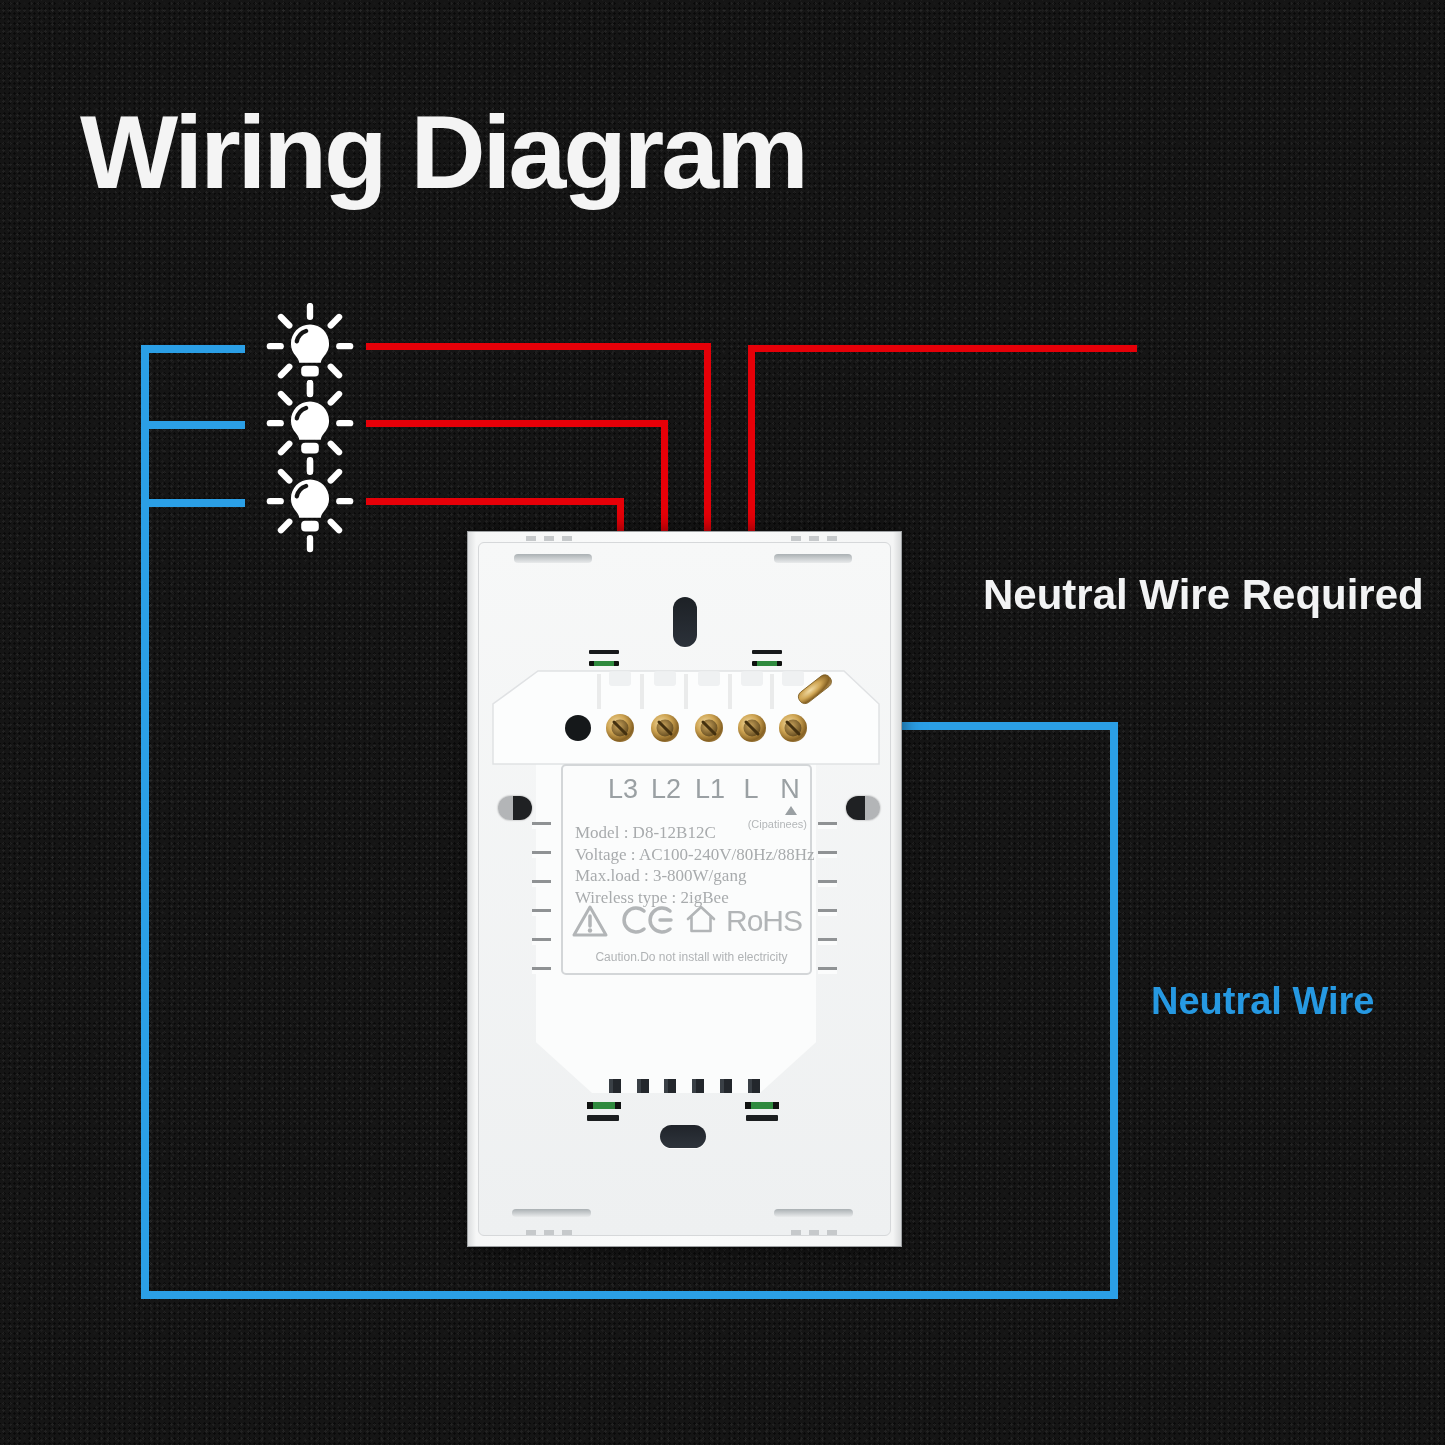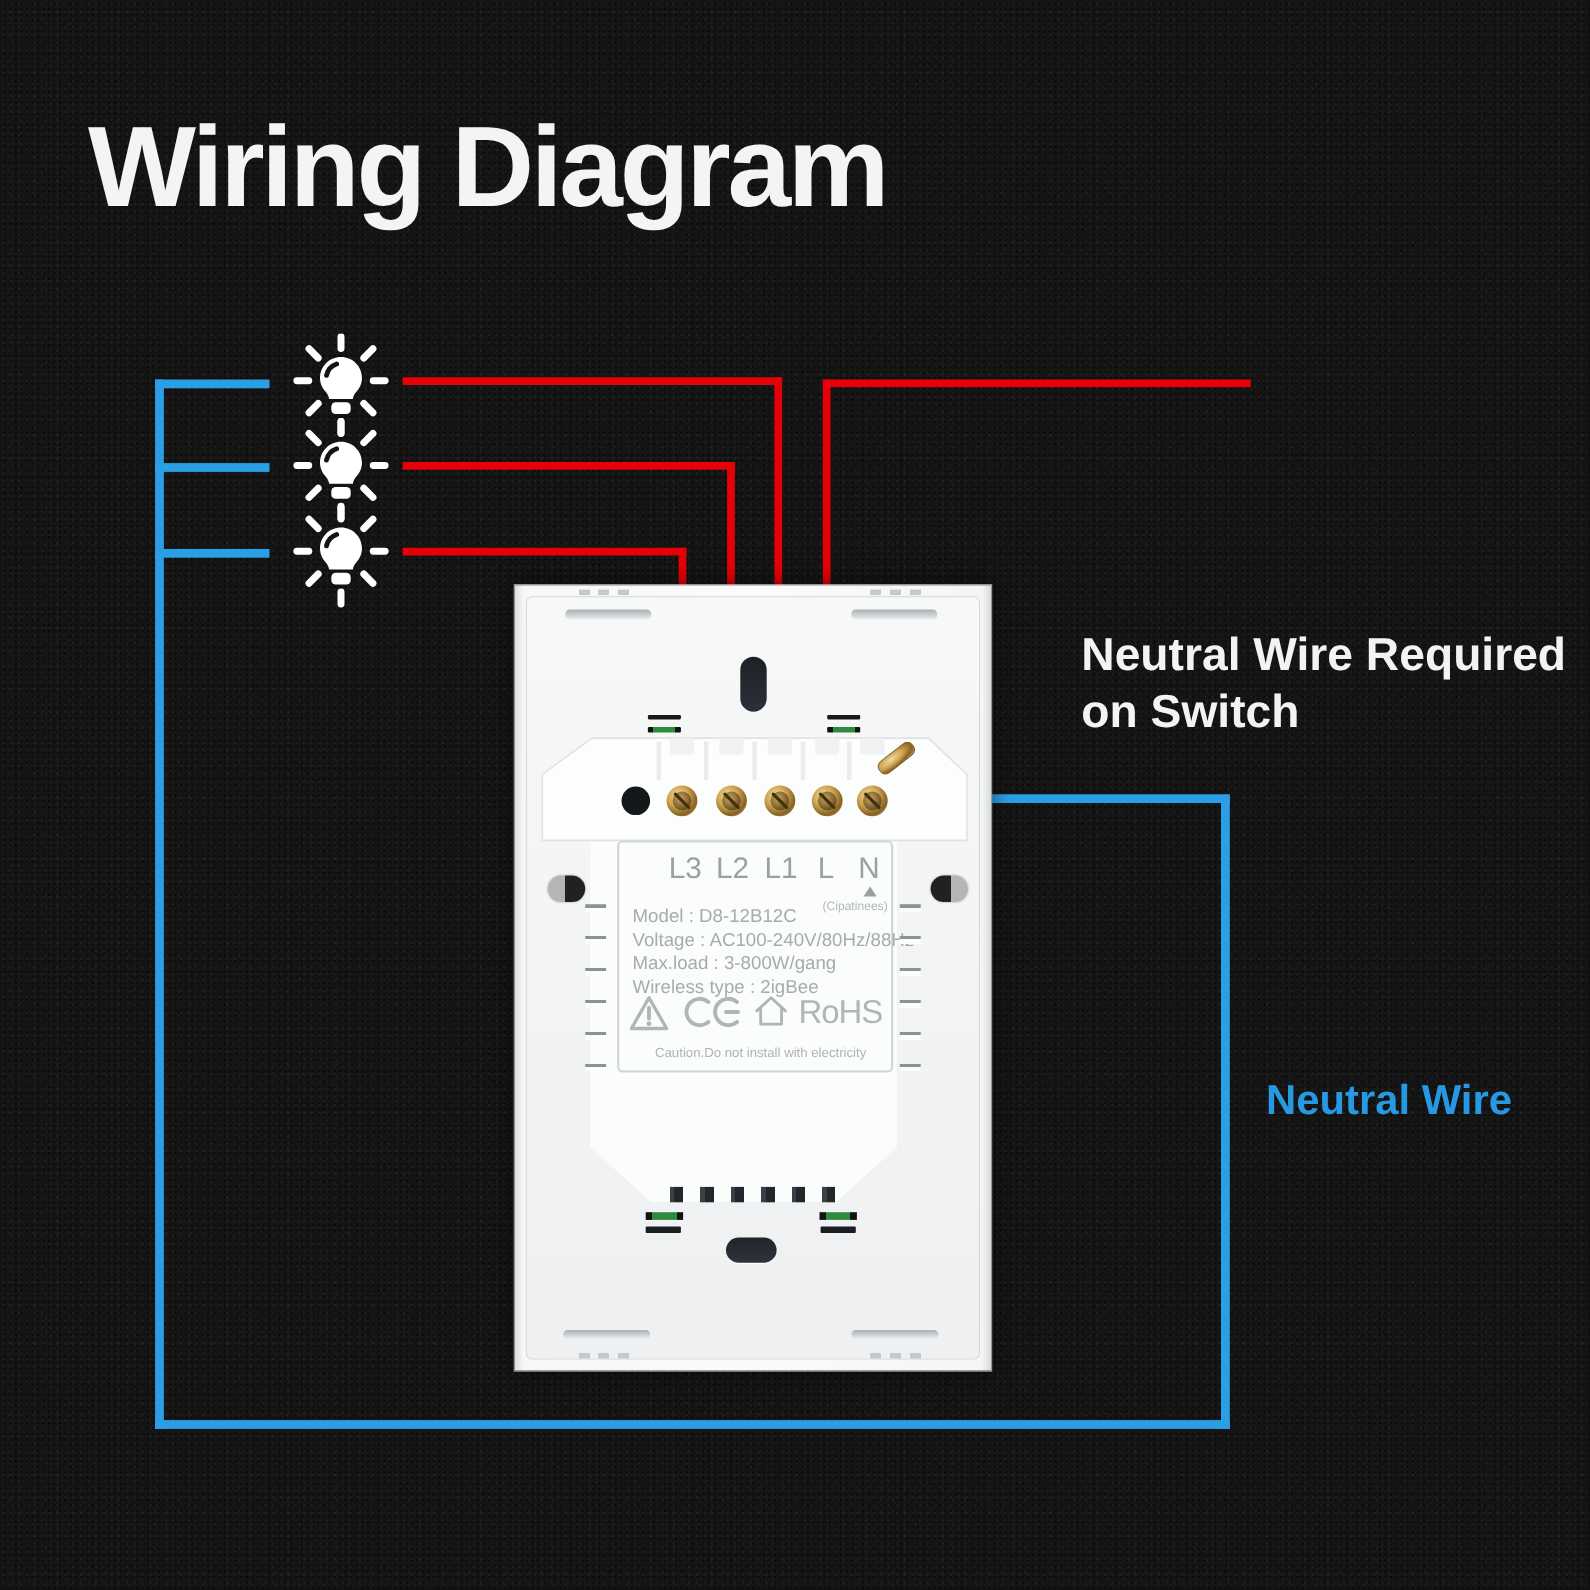--- a/index.html
+++ b/index.html
@@ -70,21 +70,21 @@
   .bslot{position:absolute;top:583px;width:32px;height:6px;background:#1b1e20;border-radius:1px;}
   
   .plate{position:absolute;left:93px;top:232px;width:247px;height:207px;
     border:2px solid #d3d6d8;border-radius:5px;color:#a8abad;}
   .tlabel{position:absolute;top:8px;width:44px;text-align:center;
     font-size:27px;color:#9aa0a3;}
   .n-arrow{position:absolute;left:222px;top:40px;width:0;height:0;
     border-left:6px solid transparent;border-right:6px solid transparent;
     border-bottom:9px solid #9aa0a3;}
   .note{position:absolute;right:3px;top:52px;font-size:11px;color:#b4b7b9;}
-  .specs{position:absolute;left:12px;top:56px;font-size:17px;line-height:21.5px;color:#a8abad;white-space:nowrap;}
+  .specs{position:absolute;left:12px;top:56px;font-size:17px;line-height:21.5px;color:#a8abad;white-space:nowrap;font-family:Liberation Serif, serif;}
   .cert-row{position:absolute;left:0;right:0;top:138px;height:40px;
     display:flex;justify-content:center;gap:9px;}
   .rohs{font-size:30px;color:#b2b5b7;letter-spacing:-1px;}
   .caution{position:absolute;left:0;right:0;top:184px;text-align:center;
     font-size:12px;color:#b0b3b5;white-space:nowrap;padding-left:10px;}
   .bulb-svg{position:absolute;left:266px;width:88px;height:98px;}
 </style>
 </head>
 <body>
 
@@ -259,17 +259,16 @@
     <div class="bslot" style="left:278px;"></div>
     <div class="oval-bottom"></div>
     <div class="slot-gray" style="left:44px;top:677px;width:79px;height:8px;"></div>
     <div class="slot-gray" style="left:306px;top:677px;width:79px;height:8px;"></div>
     <div class="dash-group" style="left:58px;top:698px;"></div>
     <div class="dash-group" style="left:323px;top:698px;"></div>
   </div>
 
   <div class="ann neutral-req">
     <div>Neutral Wire Required</div>
-    <div>on Switch</div>
   </div>
   <div class="ann neutral">Neutral Wire</div>
 
 </div>
 
 </body></html>

